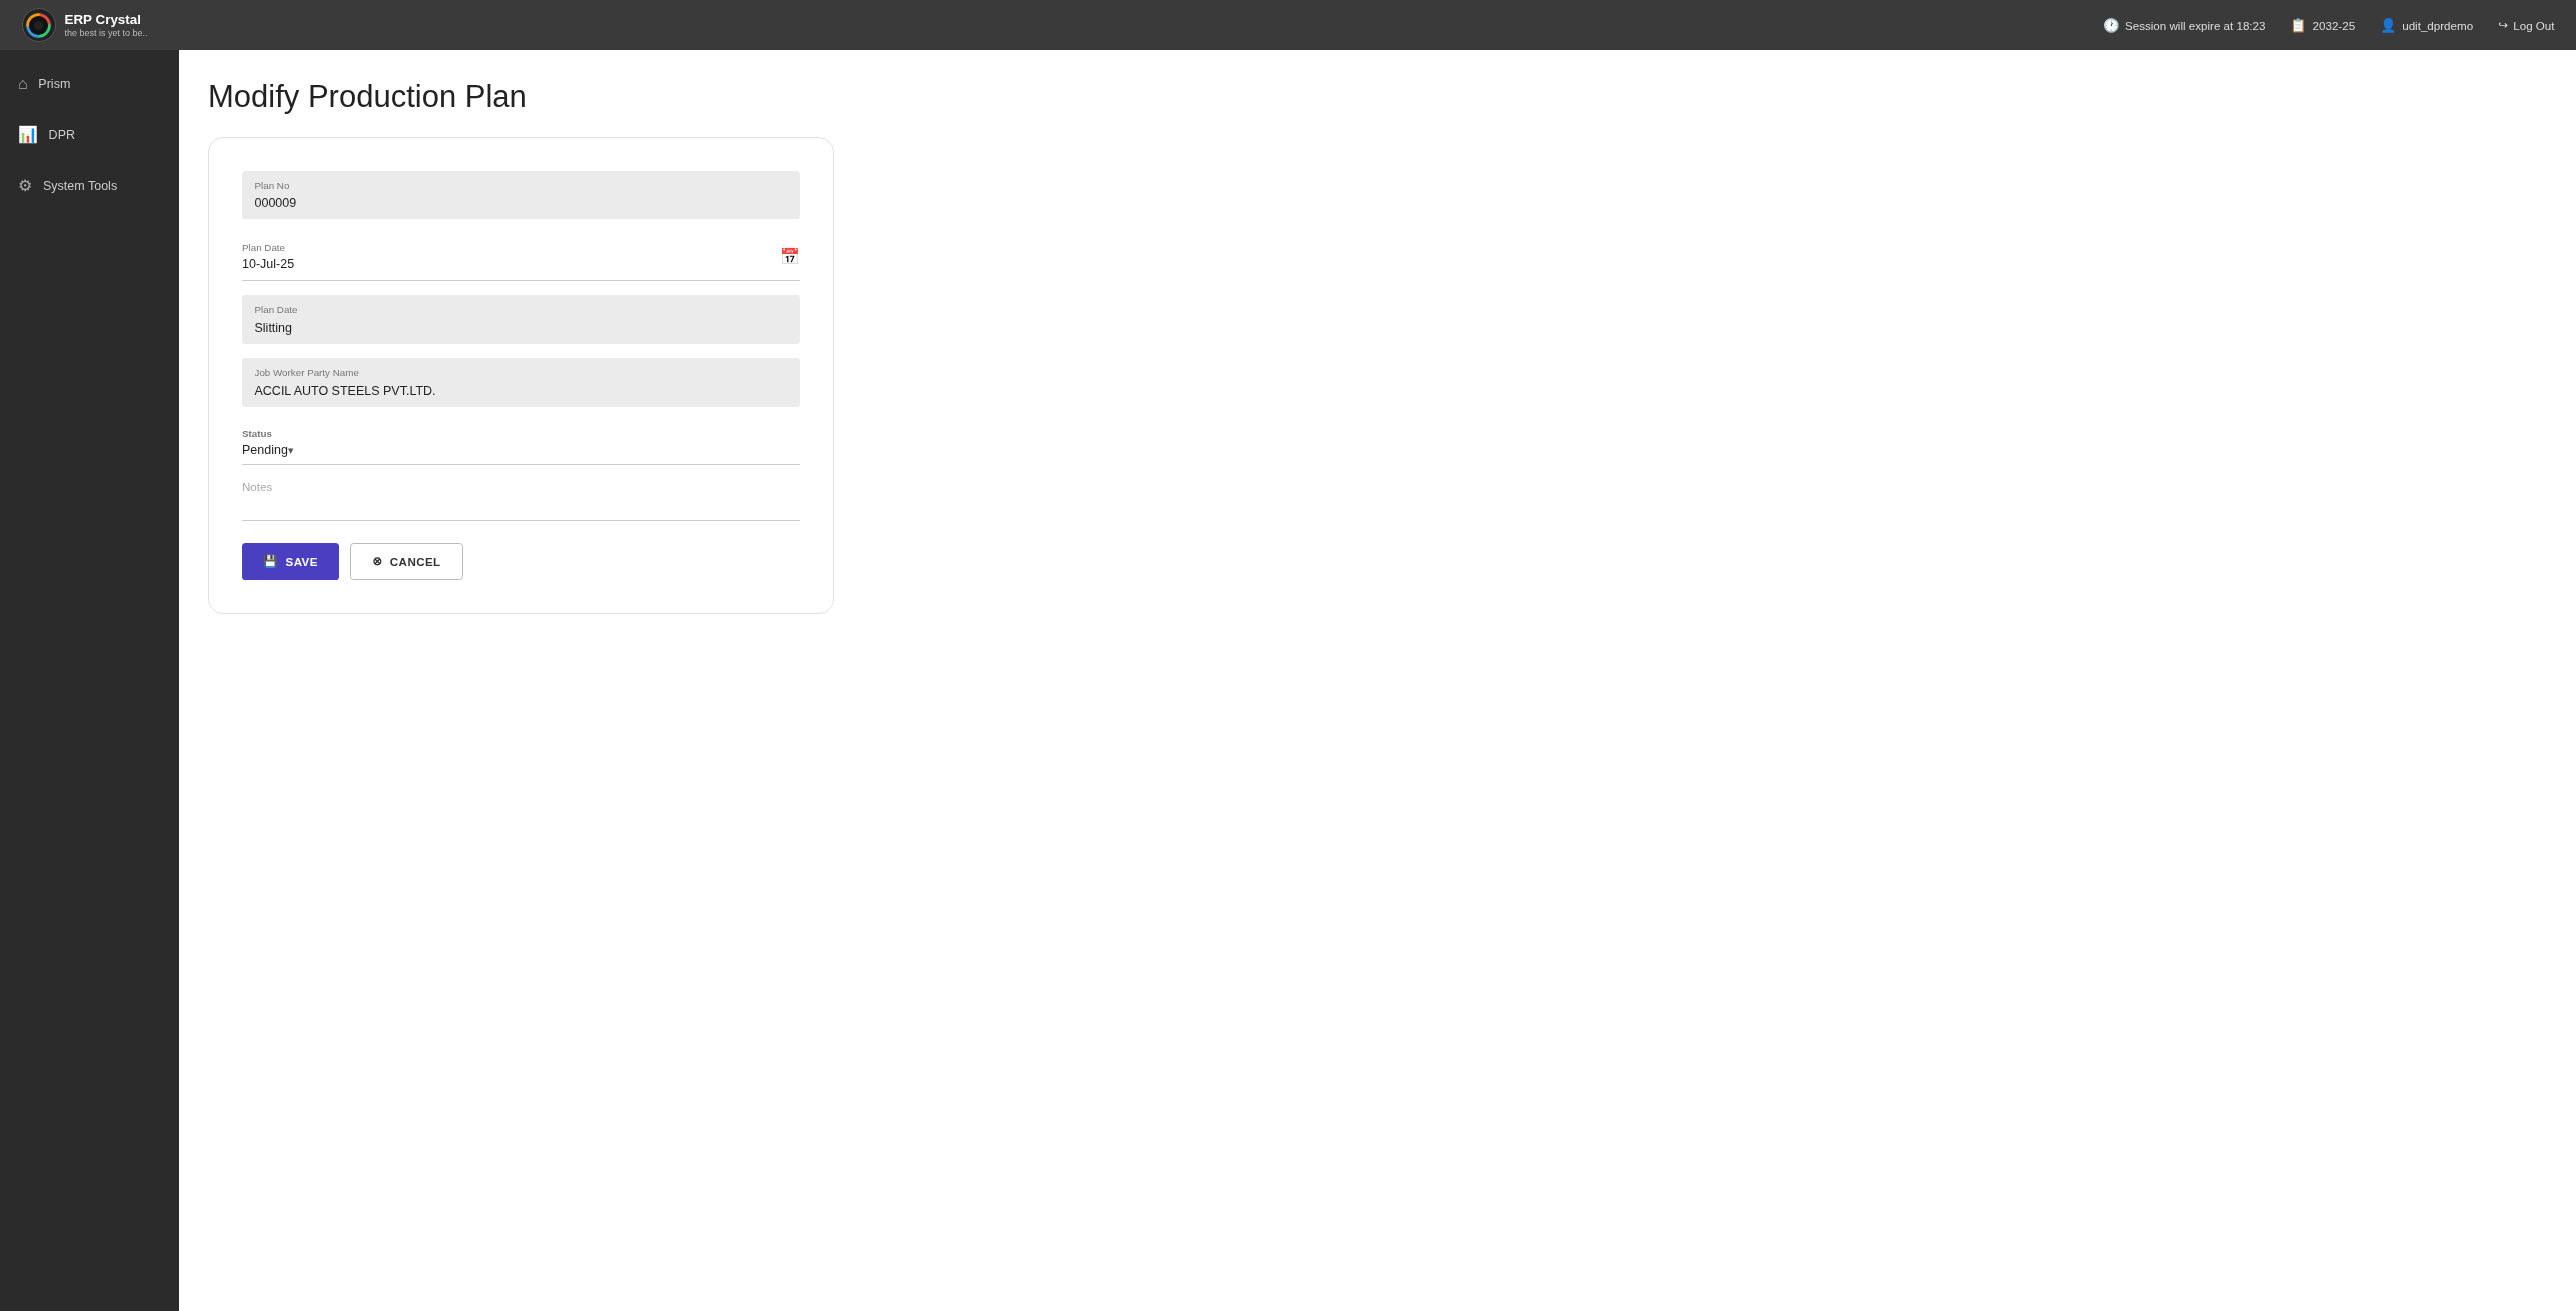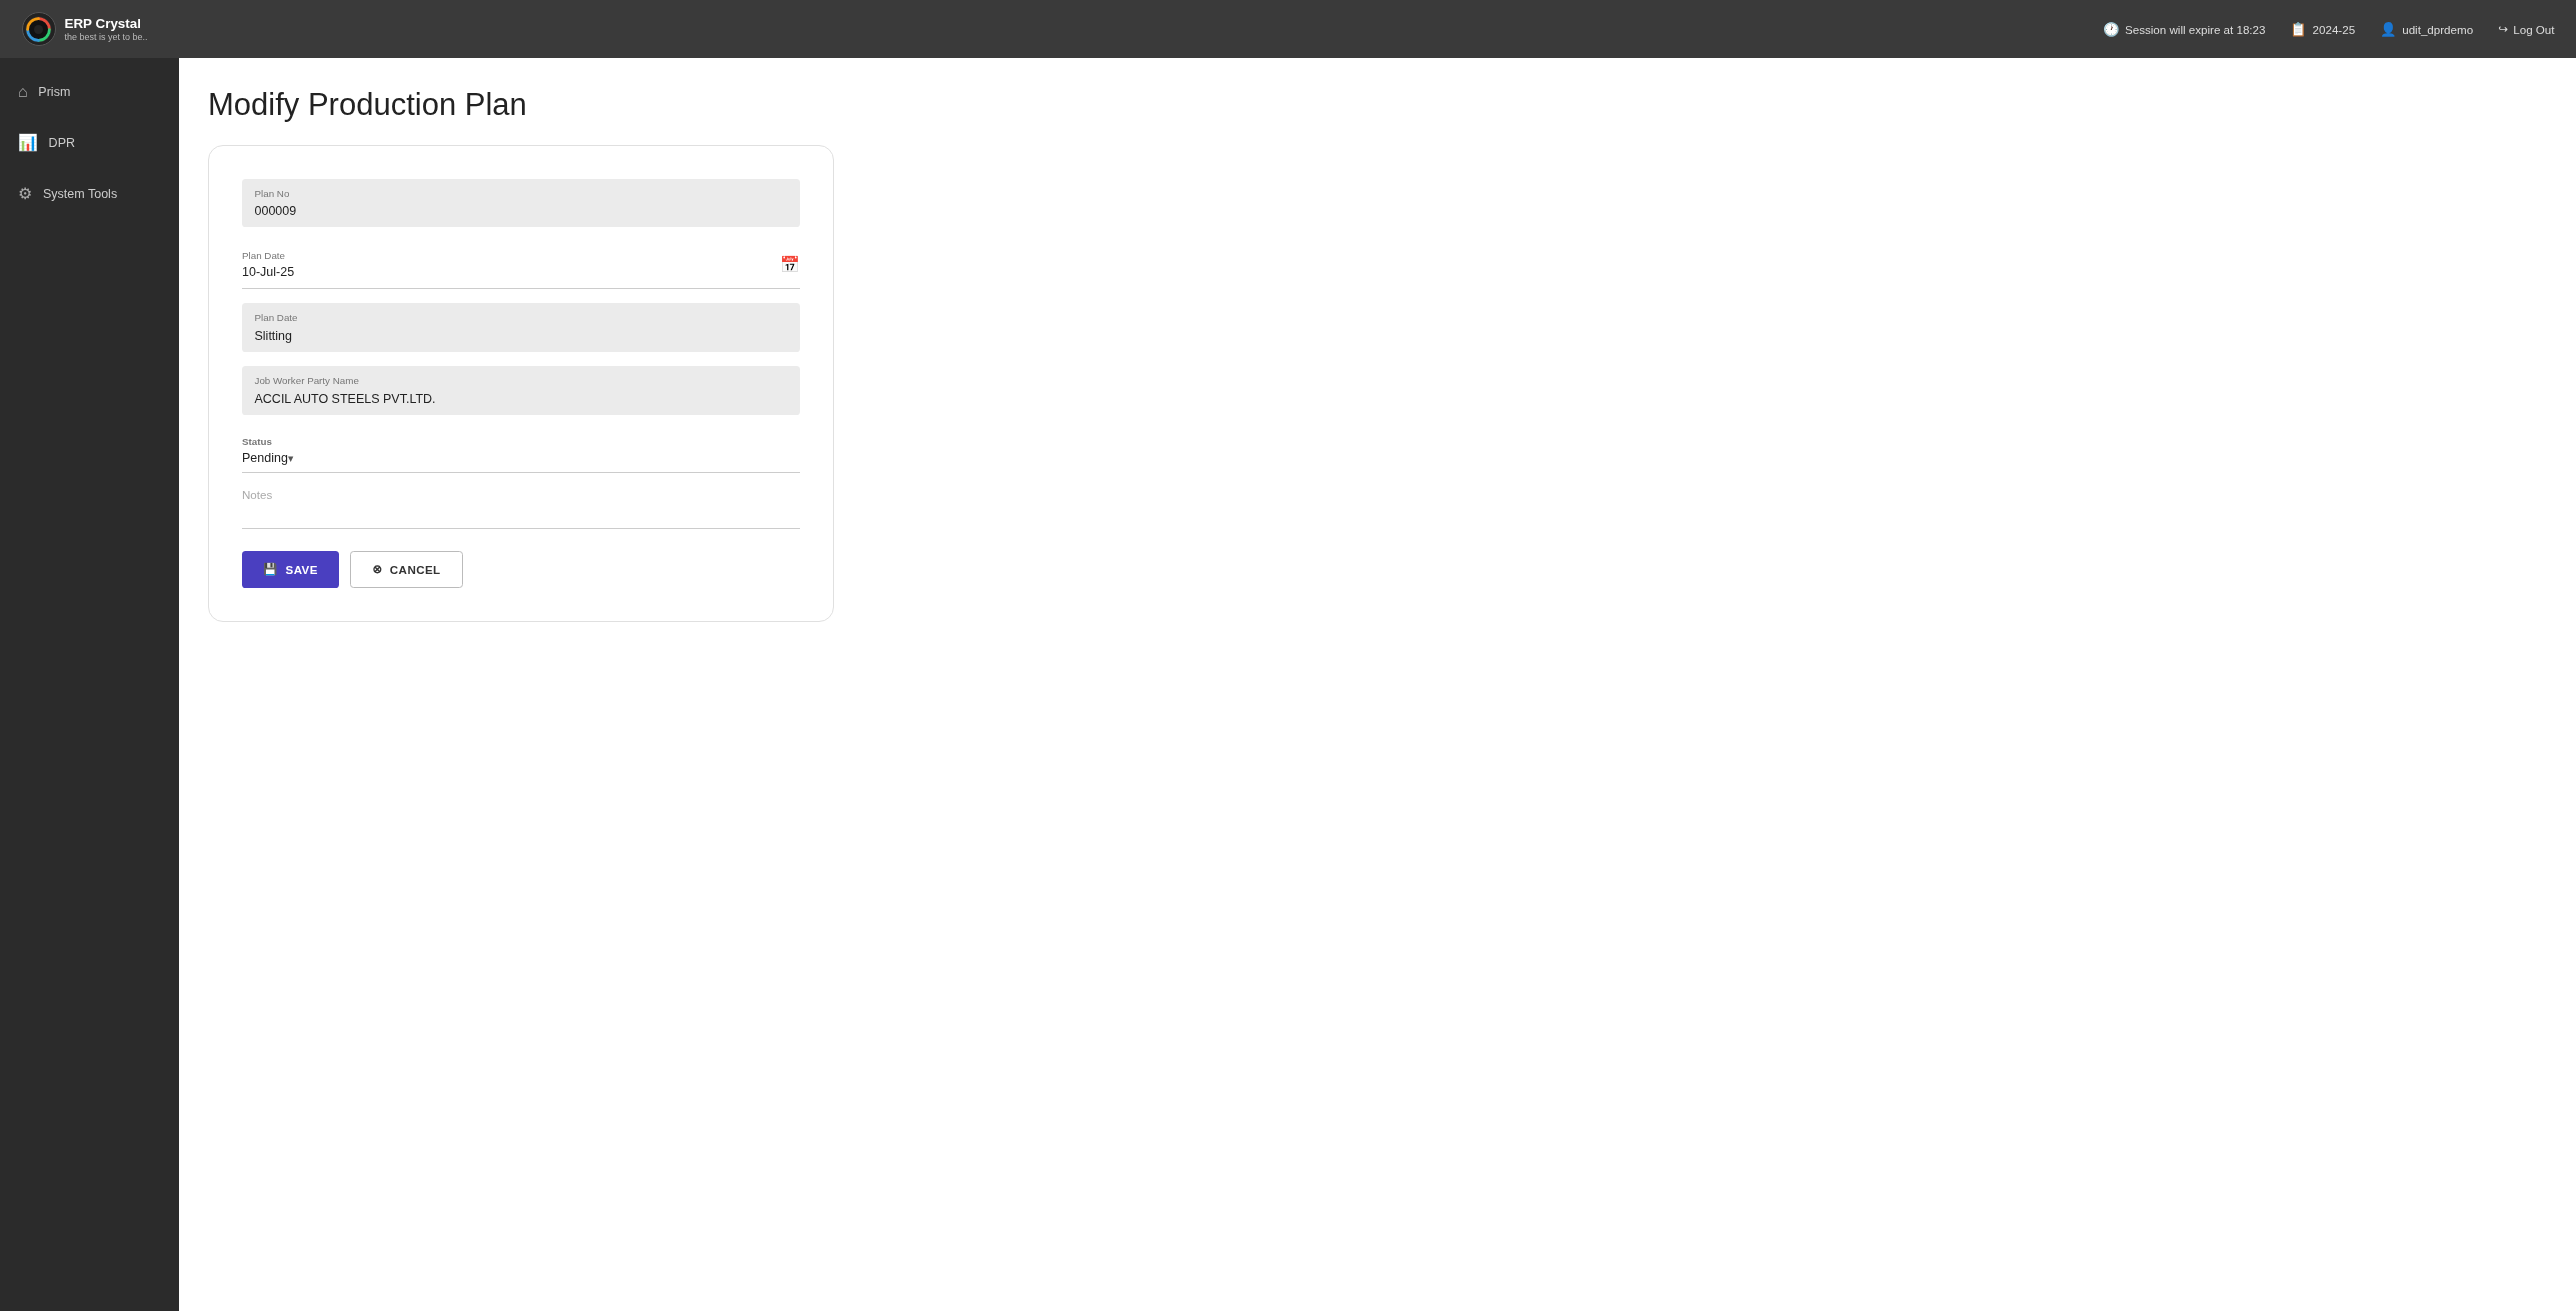--- a/index.html
+++ b/index.html
@@ -12,21 +12,21 @@
       flex-direction: column;
     }
 
     
     .topbar {
       background: #3a3a3a;
       color: #fff;
       display: flex;
       align-items: center;
       padding: 0 21.5px;
-      height: 58px;
+      height: 50px;
       flex-shrink: 0;
       justify-content: space-between;
     }
 
     .topbar-brand {
       display: flex;
       align-items: center;
       gap: 9px;
     }
 
@@ -319,21 +319,21 @@
     </div>
   </div>
 
   <div class="topbar-right">
     <div class="topbar-right-item">
       <span class="icon-char">🕐</span>
       <span>Session will expire at 18:23</span>
     </div>
     <div class="topbar-right-item">
       <span class="icon-char">📋</span>
-      <span>2024-25</span>
+      <span>2032-25</span>
     </div>
     <div class="topbar-right-item">
       <span class="icon-char">👤</span>
       <span>udit_dprdemo</span>
     </div>
     <div class="logout-link">
       <span class="icon-char">↪</span>
       <span>Log Out</span>
     </div>
   </div>

